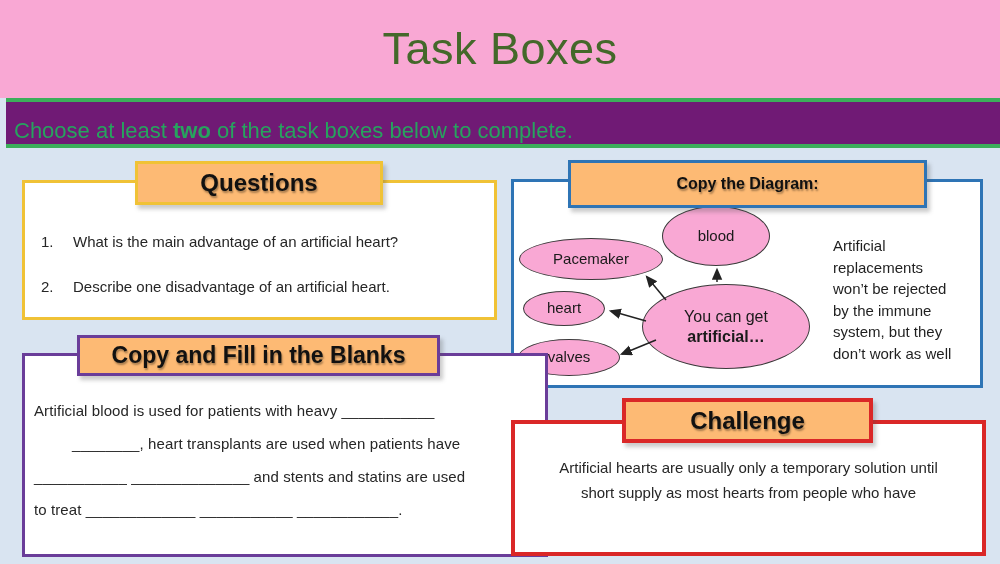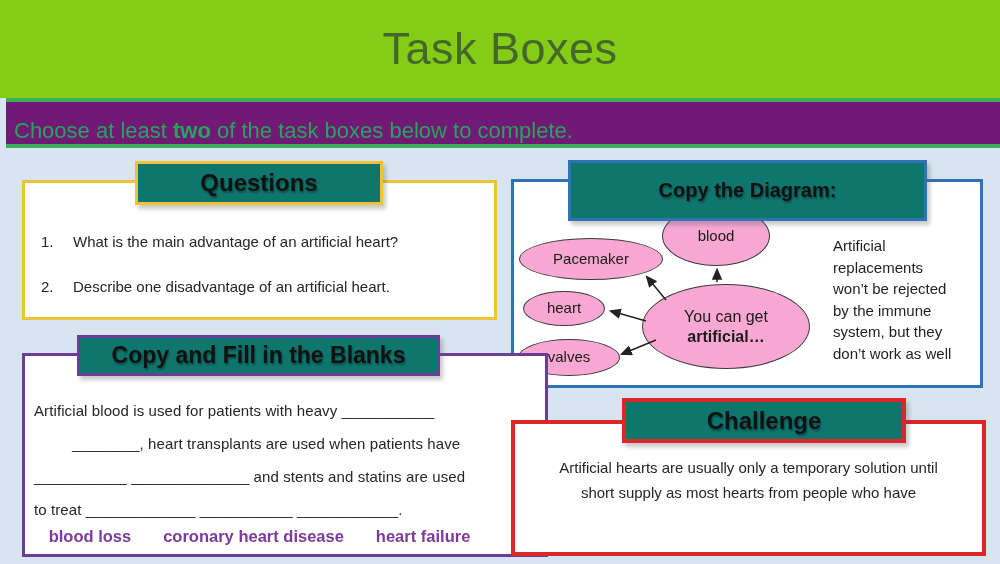--- a/index.html
+++ b/index.html
@@ -8,21 +8,21 @@
     position:relative;
     font-family:"Liberation Sans", sans-serif;
     background:#d9e4f1;
     overflow:hidden;
     color:#222;
   }
 
   
   .title-band {
     position:absolute; left:0; top:0; width:1000px; height:98px;
-    background:#84cc16;
+    background:#f9a8d4;
     display:flex; align-items:center; justify-content:center;
   }
   .slide-title {
     font-size:45px; font-weight:400; color:#44682a; letter-spacing:0.5px;
   }
 
   
   .subtitle-strip {
     position:absolute; left:6px; top:98px; width:1000px; height:50px;
     background:#701a75;
@@ -32,38 +32,38 @@
     padding:0 8px;
     font-size:22px; color:#27a35e;
   }
   .subtitle-strip b { font-weight:700; }
 
   
   .task-box {
     position:absolute; background:#ffffff; z-index:1;
   }
   .task-header {
-    position:absolute; background:#0f766e; z-index:3;
+    position:absolute; background:#fdba74; z-index:3;
     display:flex; align-items:center; justify-content:center;
     font-weight:700; color:#111;
     text-shadow:1px 2px 2px rgba(0,0,0,0.35);
     box-shadow:3px 4px 4px rgba(80,80,80,0.30);
   }
 
   
   .questions-box { left:22px; top:180px; width:475px; height:140px; border:3px solid #f0c236; }
   .questions-header { left:135px; top:161px; width:248px; height:44px; border:3px solid #f0c236; font-size:24px; }
   .q-item { position:absolute; left:16px; width:440px; font-size:15px; color:#262626; display:flex; }
   .q-item .q-num { width:32px; flex:0 0 32px; }
   .q-item-1 { top:50px; }
   .q-item-2 { top:95px; }
 
   
   .diagram-box { left:511px; top:179px; width:472px; height:209px; border:3px solid #2e74b5; }
-  .diagram-header { left:568px; top:160px; width:359px; height:61px; border:3px solid #2e74b5; font-size:20px; }
+  .diagram-header { left:568px; top:160px; width:359px; height:48px; border:3px solid #2e74b5; font-size:16px; }
   .ellipse {
     position:absolute; border:1.5px solid #3a3a3a; border-radius:50%;
     background:#f9a8d4; display:flex; flex-direction:column;
     align-items:center; justify-content:center;
     font-size:15px; color:#1a1a1a; z-index:2; line-height:1.25;
   }
   .el-blood     { left:148px; top:24px;  width:108px; height:60px; }
   .el-pacemaker { left:5px;   top:56px;  width:144px; height:42px; }
   .el-heart     { left:9px;   top:109px; width:82px;  height:35px; }
   .el-valves    { left:4px;   top:157px; width:102px; height:37px; }
@@ -84,21 +84,21 @@
   .fill-line-3 { top:112px; }
   .fill-line-4 { top:145px; }
   .word-bank {
     position:absolute; left:0; top:171px; width:469px;
     display:flex; justify-content:center; gap:32px;
     font-size:16.5px; font-weight:700; color:#7c3a9d;
   }
 
   
   .challenge-box { left:511px; top:420px; width:475px; height:136px; border:4px solid #da2727; }
-  .challenge-header { left:622px; top:398px; width:284px; height:45px; border:4px solid #da2727; font-size:24px; }
+  .challenge-header { left:622px; top:398px; width:251px; height:45px; border:4px solid #da2727; font-size:24px; }
   .challenge-text {
     position:absolute; left:0; top:32px; width:467px;
     text-align:center; font-size:15px; line-height:24.5px; color:#262626;
   }
 </style>
 </head>
 <body>
 
 <div class="title-band">
   <div class="slide-title">Task Boxes</div>
@@ -149,25 +149,20 @@
     <div>don’t work as well</div>
   </div>
 </div>
 <div class="task-header diagram-header">Copy the Diagram:</div>
 
 <div class="task-box fill-box">
   <div class="fill-line fill-line-1">Artificial blood is used for patients with heavy ___________</div>
   <div class="fill-line fill-line-2">________, heart transplants are used when patients have</div>
   <div class="fill-line fill-line-3">___________ ______________ and stents and statins are used</div>
   <div class="fill-line fill-line-4">to treat _____________ ___________ ____________.</div>
-  <div class="word-bank">
-    <span>blood loss</span>
-    <span>coronary heart disease</span>
-    <span>heart failure</span>
-  </div>
 </div>
 <div class="task-header fill-header">Copy and Fill in the Blanks</div>
 
 <div class="task-box challenge-box">
   <div class="challenge-text">
     <div>Artificial hearts are usually only a temporary solution until</div>
     <div>short supply as most hearts from people who have</div>
   </div>
 </div>
 <div class="task-header challenge-header">Challenge</div>

